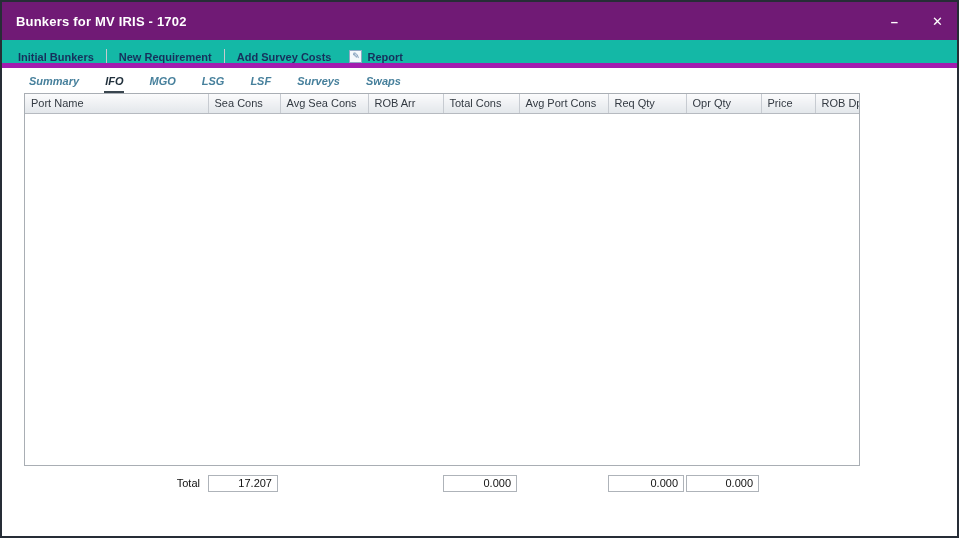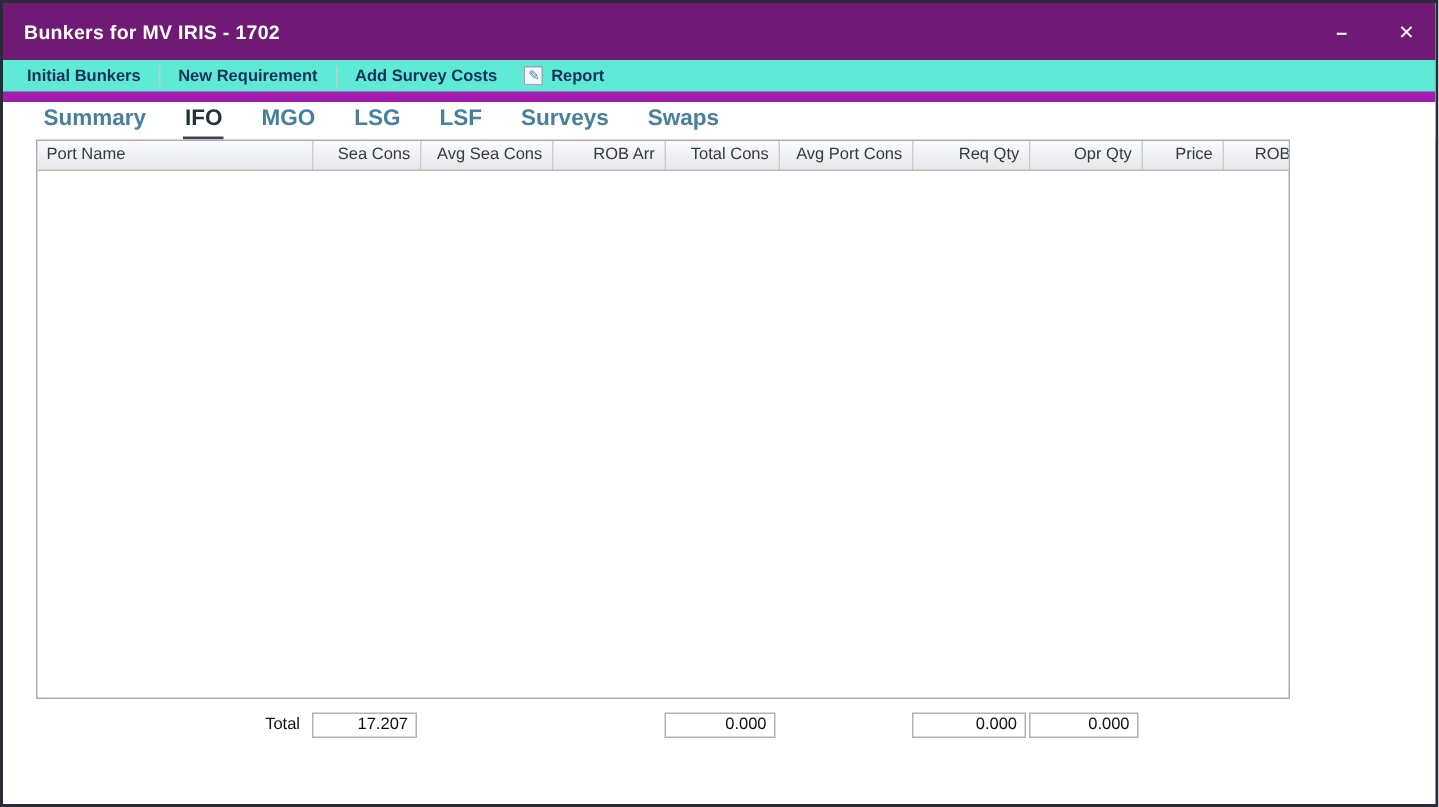--- a/index.html
+++ b/index.html
@@ -22,23 +22,23 @@
     padding: 0 14px;
     color: #ffffff;
   }
   .titlebar .title { font-size: 13px; font-weight: bold; letter-spacing: 0.2px; }
   .win-controls { margin-left: auto; display: flex; align-items: center; gap: 34px; }
   .win-btn { color: #ffffff; font-size: 13px; font-weight: bold; cursor: pointer; line-height: 1; }
 
   
   .toolbar {
     height: 28px; flex: 0 0 28px;
-    background: #5eead4;
-    border-bottom: 7px solid #a21caf;
-    display: flex; align-items: center;
+    background: #14b8a6;
+    border-bottom: 5px solid #a21caf;
+    display: flex; align-items: flex-end;
     padding-left: 16px;
   }
   .toolbar a {
     color: #16305c; font-weight: bold; font-size: 11px;
     text-decoration: none; cursor: pointer; white-space: nowrap;
   }
   .toolbar .sep { width: 1px; height: 14px; background: #c6cacf; margin: 0 12px; }
   .report-link { display: flex; align-items: center; gap: 5px; margin-left: 18px; }
   .report-icon {
     display: inline-block; width: 13px; height: 13px;
@@ -47,43 +47,44 @@
   }
 
   
   .tabs {
     height: 25px; flex: 0 0 25px;
     display: flex; align-items: flex-end;
     padding-left: 26px; gap: 24px;
     background: #ffffff;
   }
   .tab {
-    color: #47809c; font-weight: bold; font-size: 15px;
+    color: #47809c; font-weight: bold; font-size: 11px;
     padding: 3px 1px 4px 1px; cursor: pointer; white-space: nowrap;
     border-bottom: 2px solid transparent;
+    font-style: italic;
   }
   .tab.active { color: #22313d; border-bottom: 2px solid #3a464f; }
 
   
   .grid-area {
     width: 836px; height: 373px; flex: 0 0 373px;
     margin-left: 22px;
     border: 1px solid #a9aeb4;
     background: #ffffff;
     overflow: hidden;
   }
   table.grid { width: 926px; border-collapse: collapse; table-layout: fixed; }
   table.grid th {
     height: 19px;
     background: linear-gradient(#fbfbfc, #e3e7eb);
     border-right: 1px solid #c7cbd1;
     border-bottom: 1px solid #b6bac0;
     font-weight: normal; font-size: 11px; color: #333a42;
     padding: 2px 6px; white-space: nowrap; overflow: hidden;
-    text-align: right; cursor: default;
+    text-align: left; cursor: default;
   }
   table.grid th.al { text-align: left; }
   table.grid th:last-child { border-right: none; margin-left: 20px; }
   table.grid td {
     height: 18px;
     padding: 2px 6px; font-size: 11px;
     white-space: nowrap; overflow: hidden;
     border-bottom: 1px solid #f0f1f2;
   }
   table.grid td.ar { text-align: right; }

